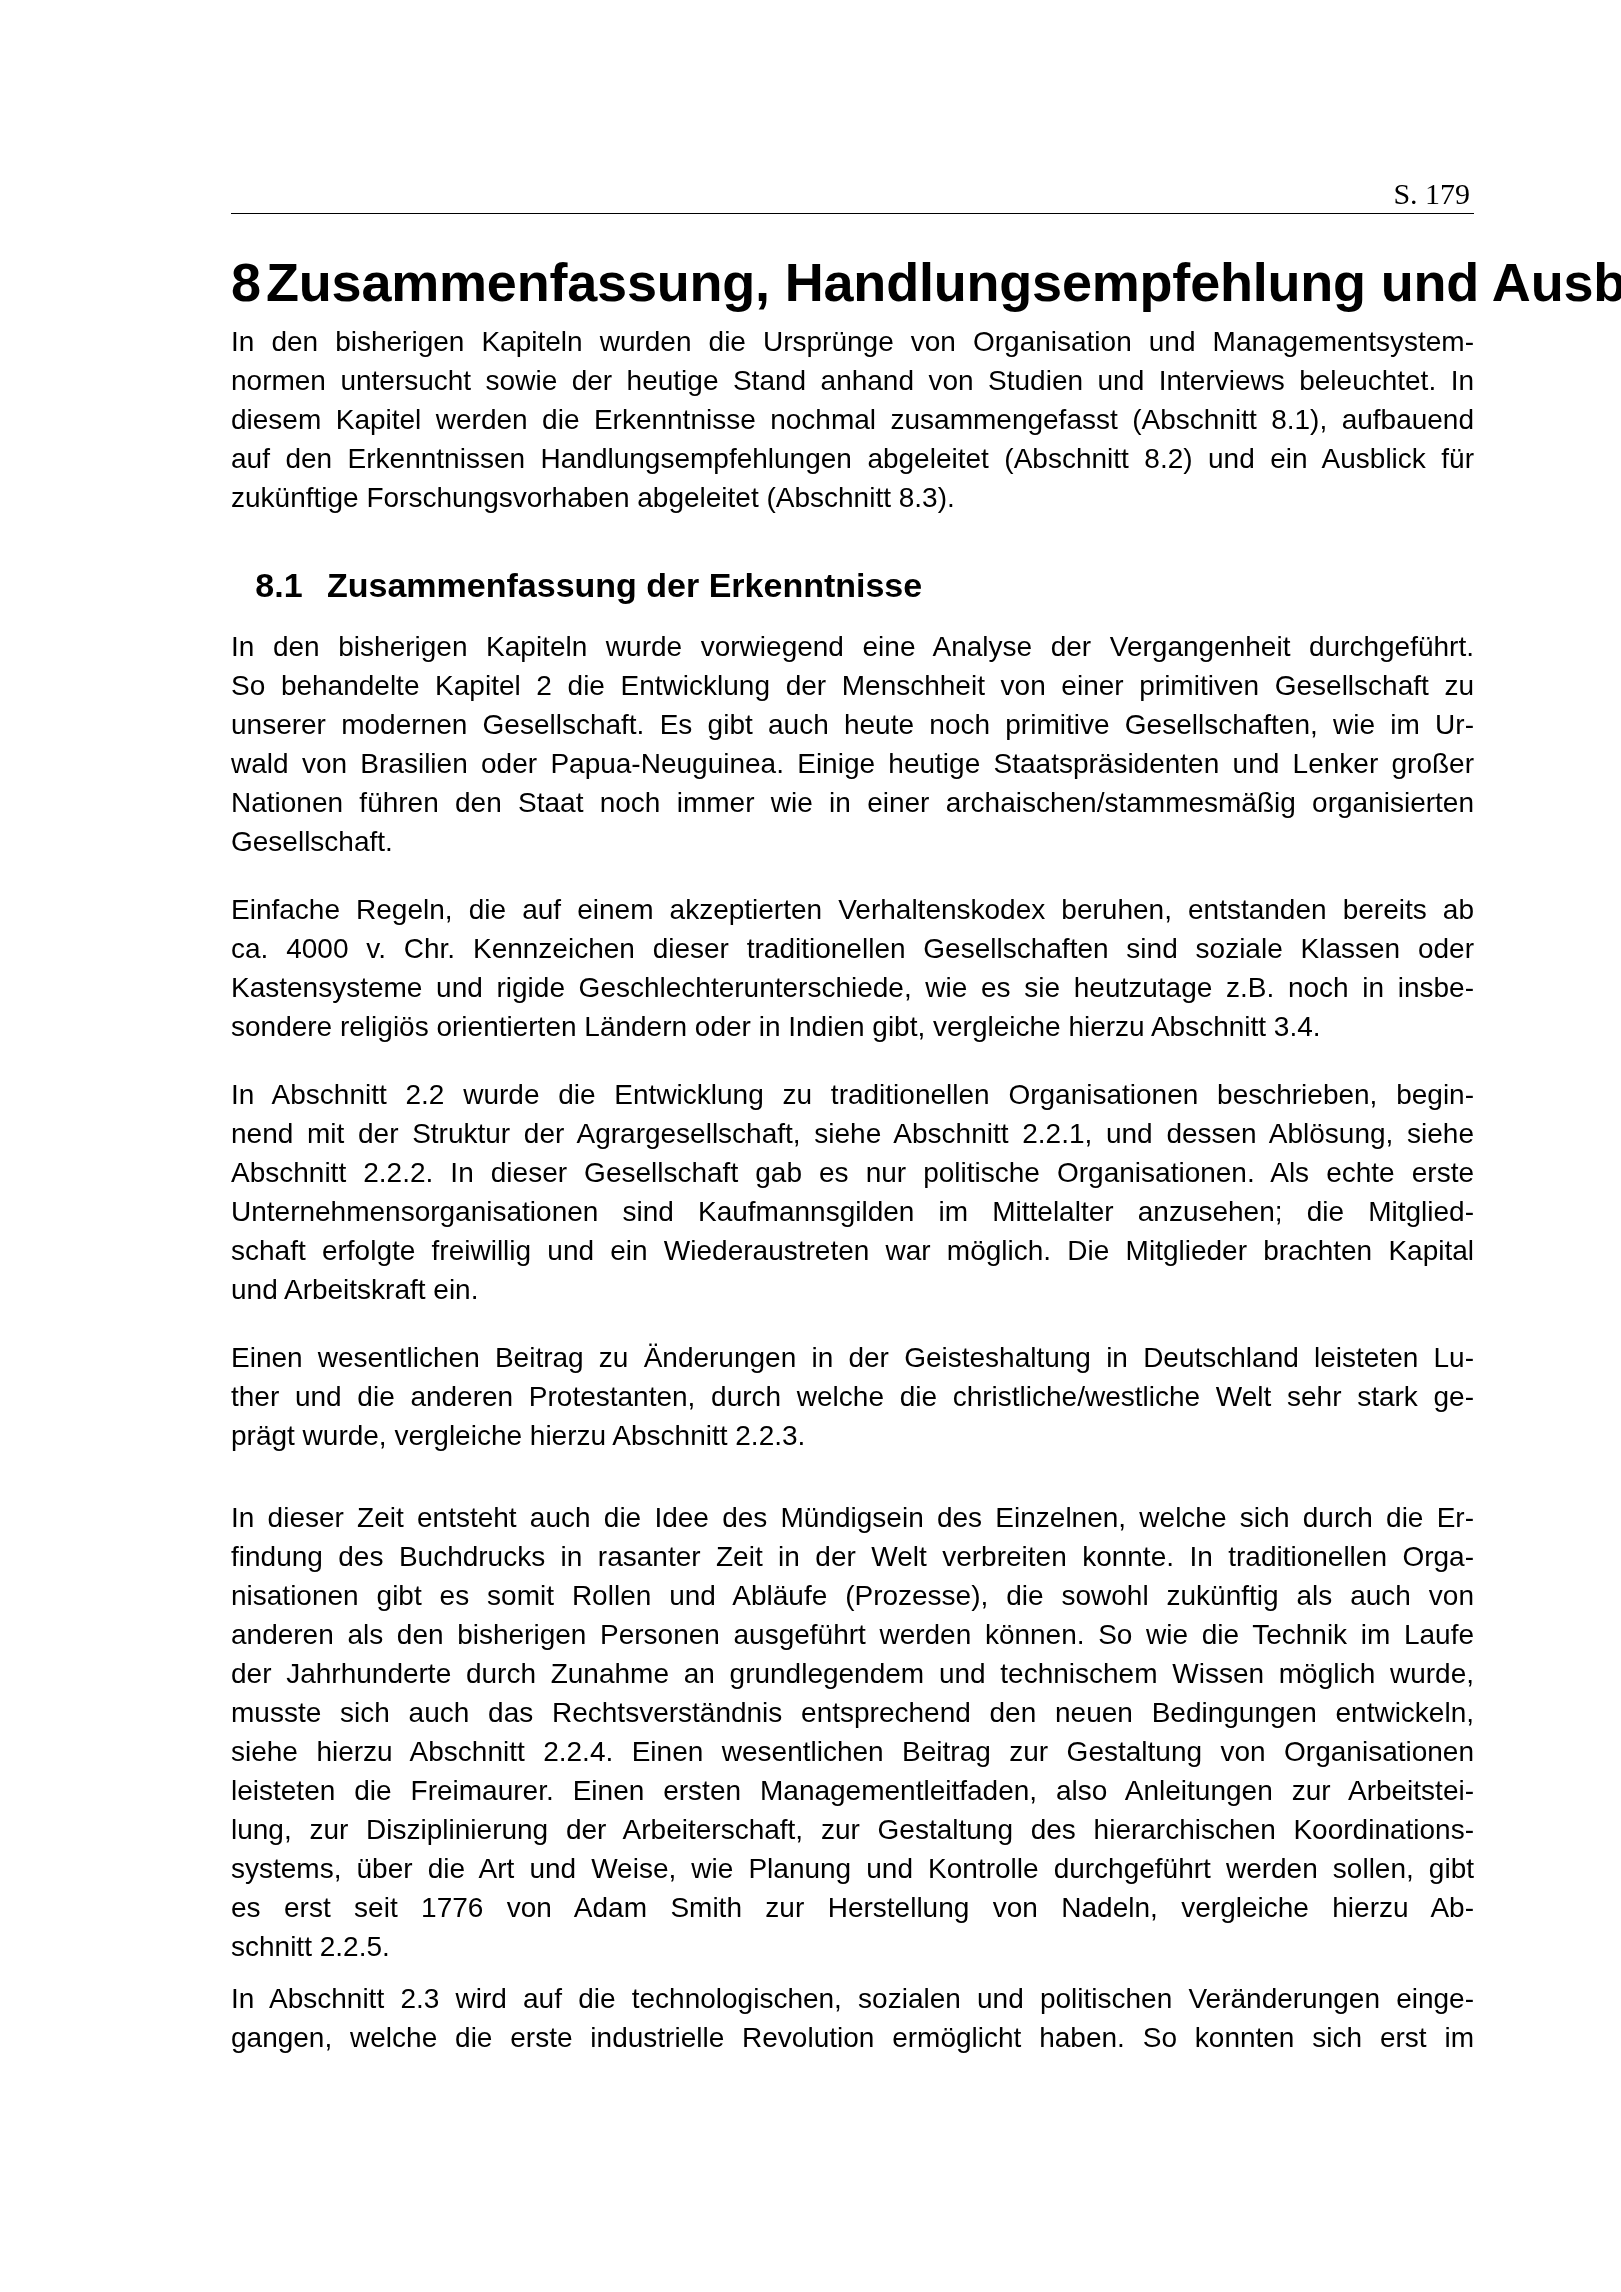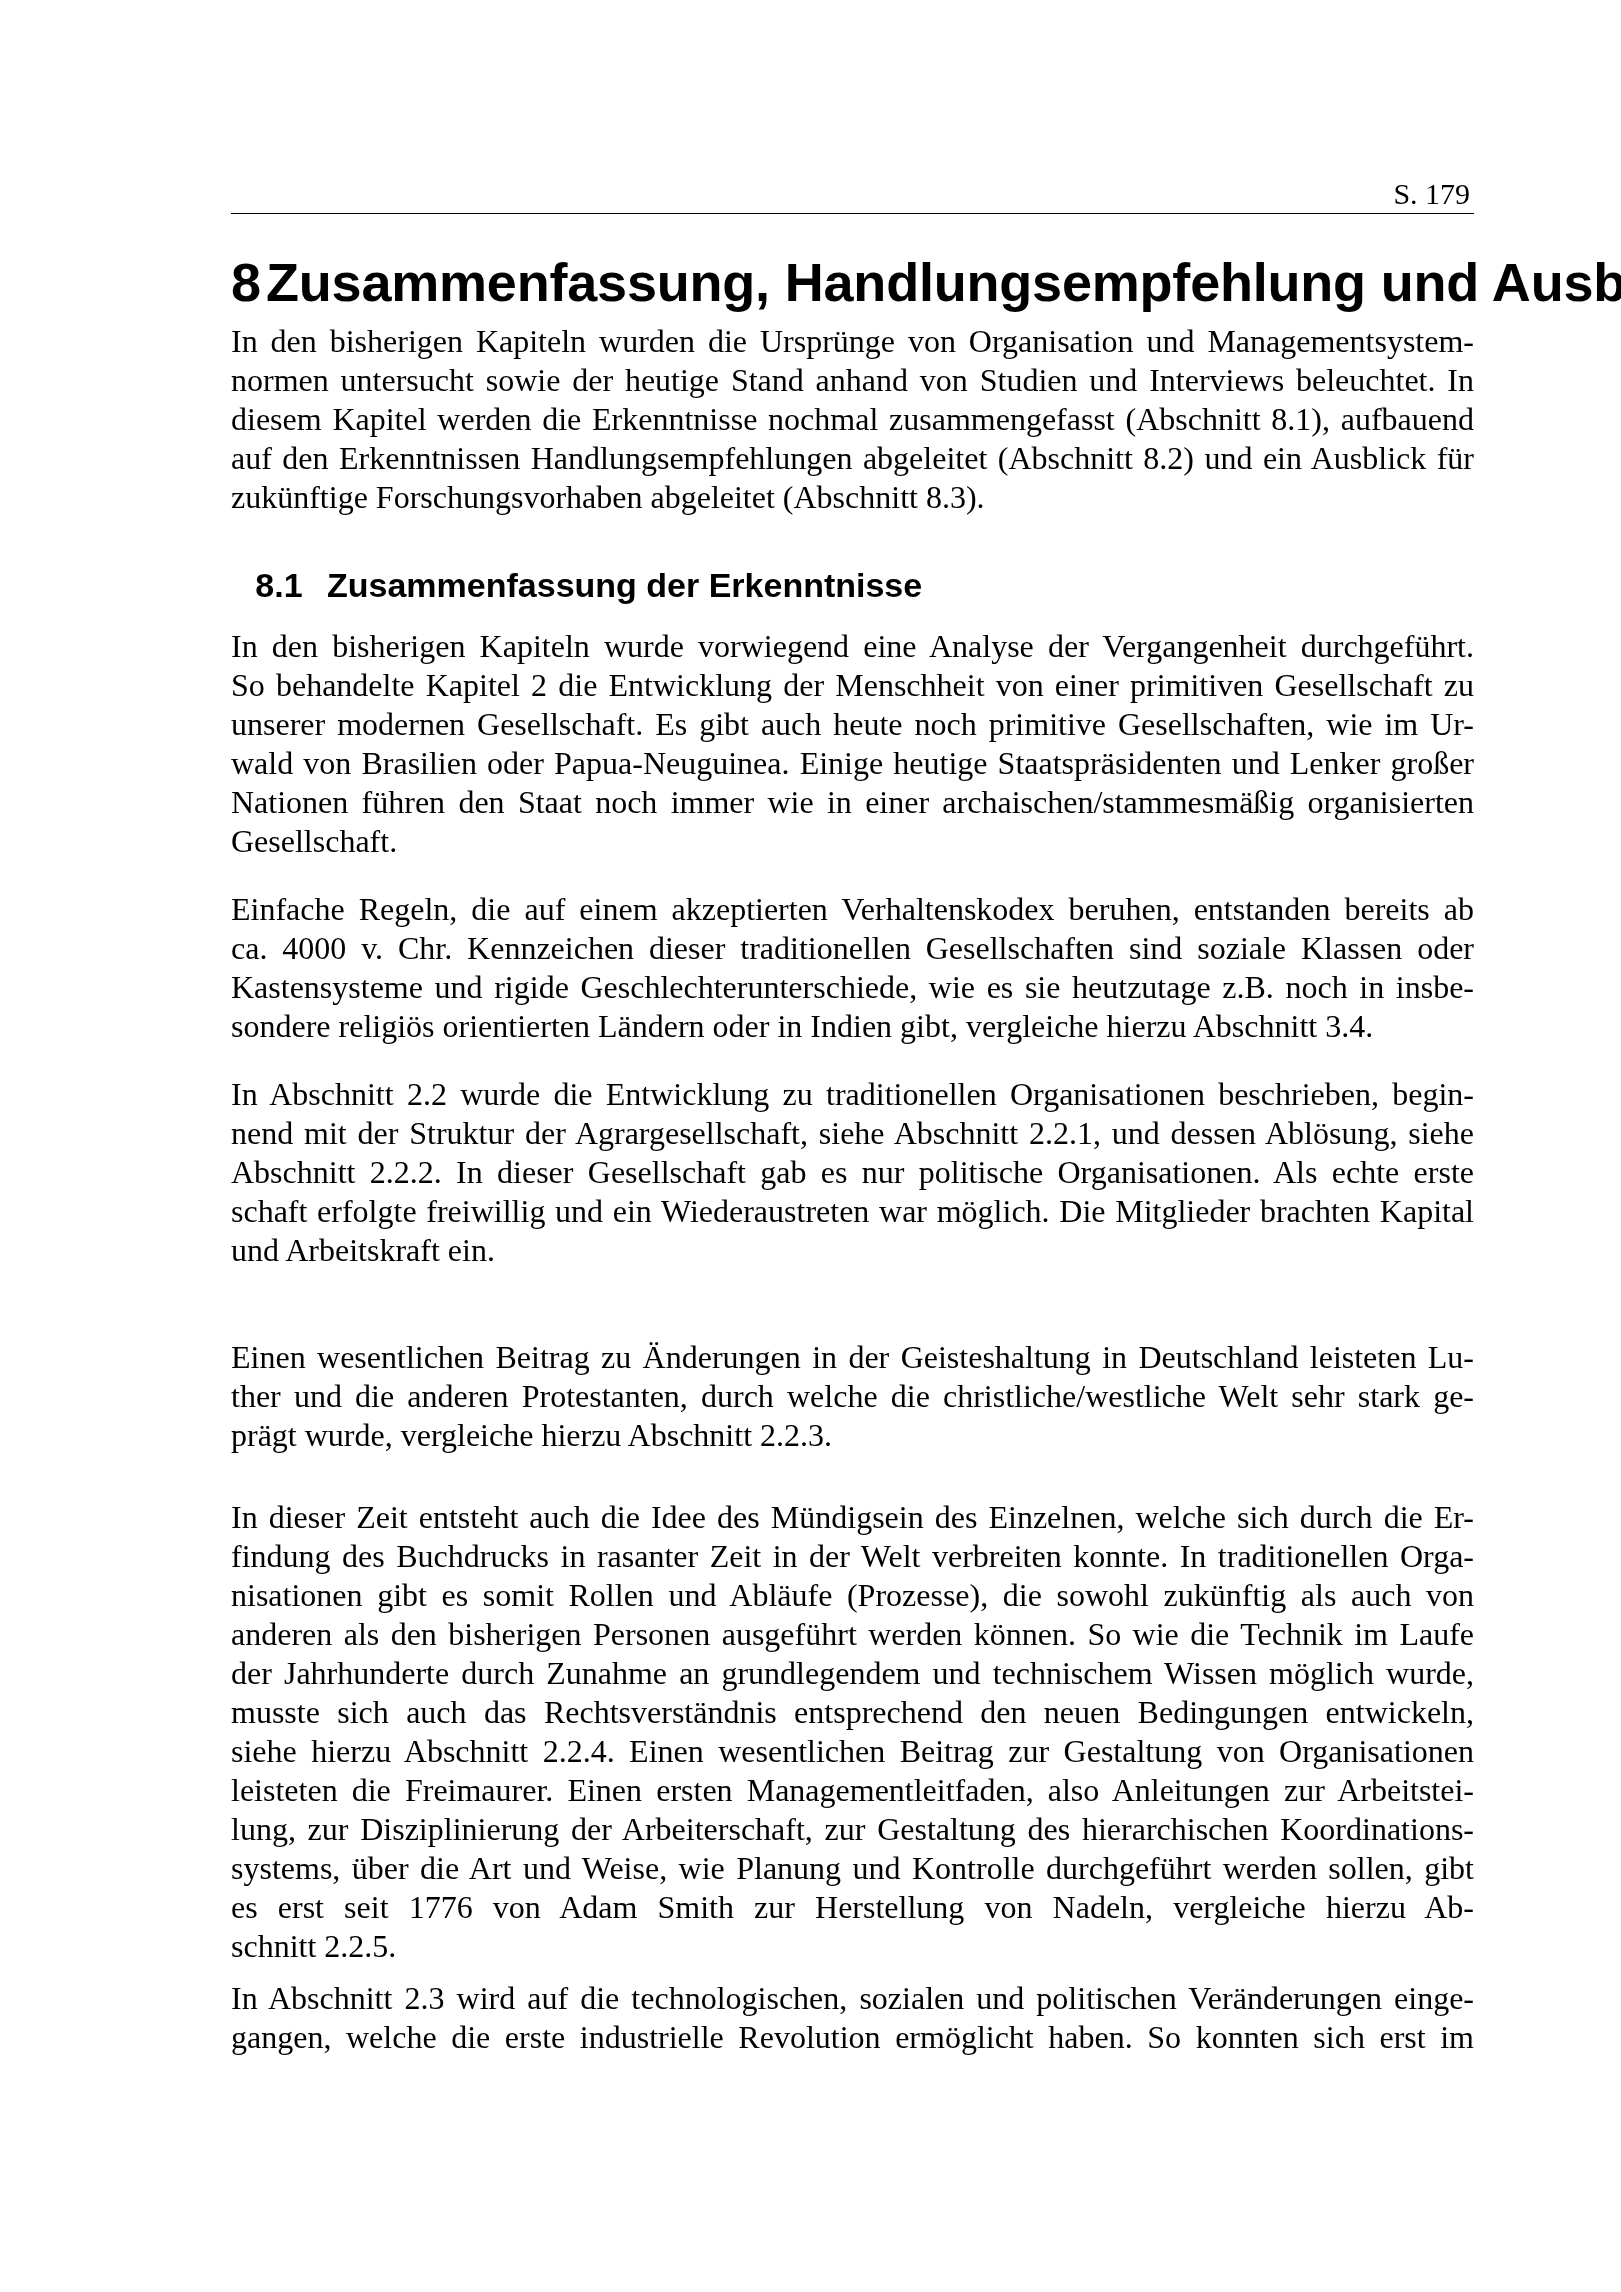--- a/index.html
+++ b/index.html
@@ -58,22 +58,22 @@
       font-size: 34px;
       line-height: 53px;
       white-space: nowrap;
     }
     .h2 .num { display: inline-block; width: 96px; text-align: center; }
 
     .para {
       position: absolute;
       left: 0;
       width: 1243px;
-      font-family: Liberation Serif, serif;
-      font-size: 32px;
+      font-family: Liberation Sans, sans-serif;
+      font-size: 28px;
       line-height: 39px;
     }
     .line {
       display: block;
       height: 39px;
       white-space: nowrap;
       text-align: justify;
       text-align-last: justify;
     }
     .line.last {
@@ -118,20 +118,21 @@
     <span class="line">Einfache Regeln, die auf einem akzeptierten Verhaltenskodex beruhen, entstanden bereits ab</span>
     <span class="line">ca. 4000 v. Chr. Kennzeichen dieser traditionellen Gesellschaften sind soziale Klassen oder</span>
     <span class="line">Kastensysteme und rigide Geschlechterunterschiede, wie es sie heutzutage z.B. noch in insbe-</span>
     <span class="line last">sondere religiös orientierten Ländern oder in Indien gibt, vergleiche hierzu Abschnitt 3.4.</span>
   </div>
 
   <div class="para" style="top:1075px;">
     <span class="line">In Abschnitt 2.2 wurde die Entwicklung zu traditionellen Organisationen beschrieben, begin-</span>
     <span class="line">nend mit der Struktur der Agrargesellschaft, siehe Abschnitt 2.2.1, und dessen Ablösung, siehe</span>
     <span class="line">Abschnitt 2.2.2. In dieser Gesellschaft gab es nur politische Organisationen. Als echte erste</span>
+    <span class="line">Unternehmensorganisationen sind Kaufmannsgilden im Mittelalter anzusehen; die Mitglied-</span>
     <span class="line">schaft erfolgte freiwillig und ein Wiederaustreten war möglich. Die Mitglieder brachten Kapital</span>
     <span class="line last">und Arbeitskraft ein.</span>
   </div>
 
   <div class="para" style="top:1338px;">
     <span class="line">Einen wesentlichen Beitrag zu Änderungen in der Geisteshaltung in Deutschland leisteten Lu-</span>
     <span class="line">ther und die anderen Protestanten, durch welche die christliche/westliche Welt sehr stark ge-</span>
     <span class="line last">prägt wurde, vergleiche hierzu Abschnitt 2.2.3.</span>
   </div>
 

